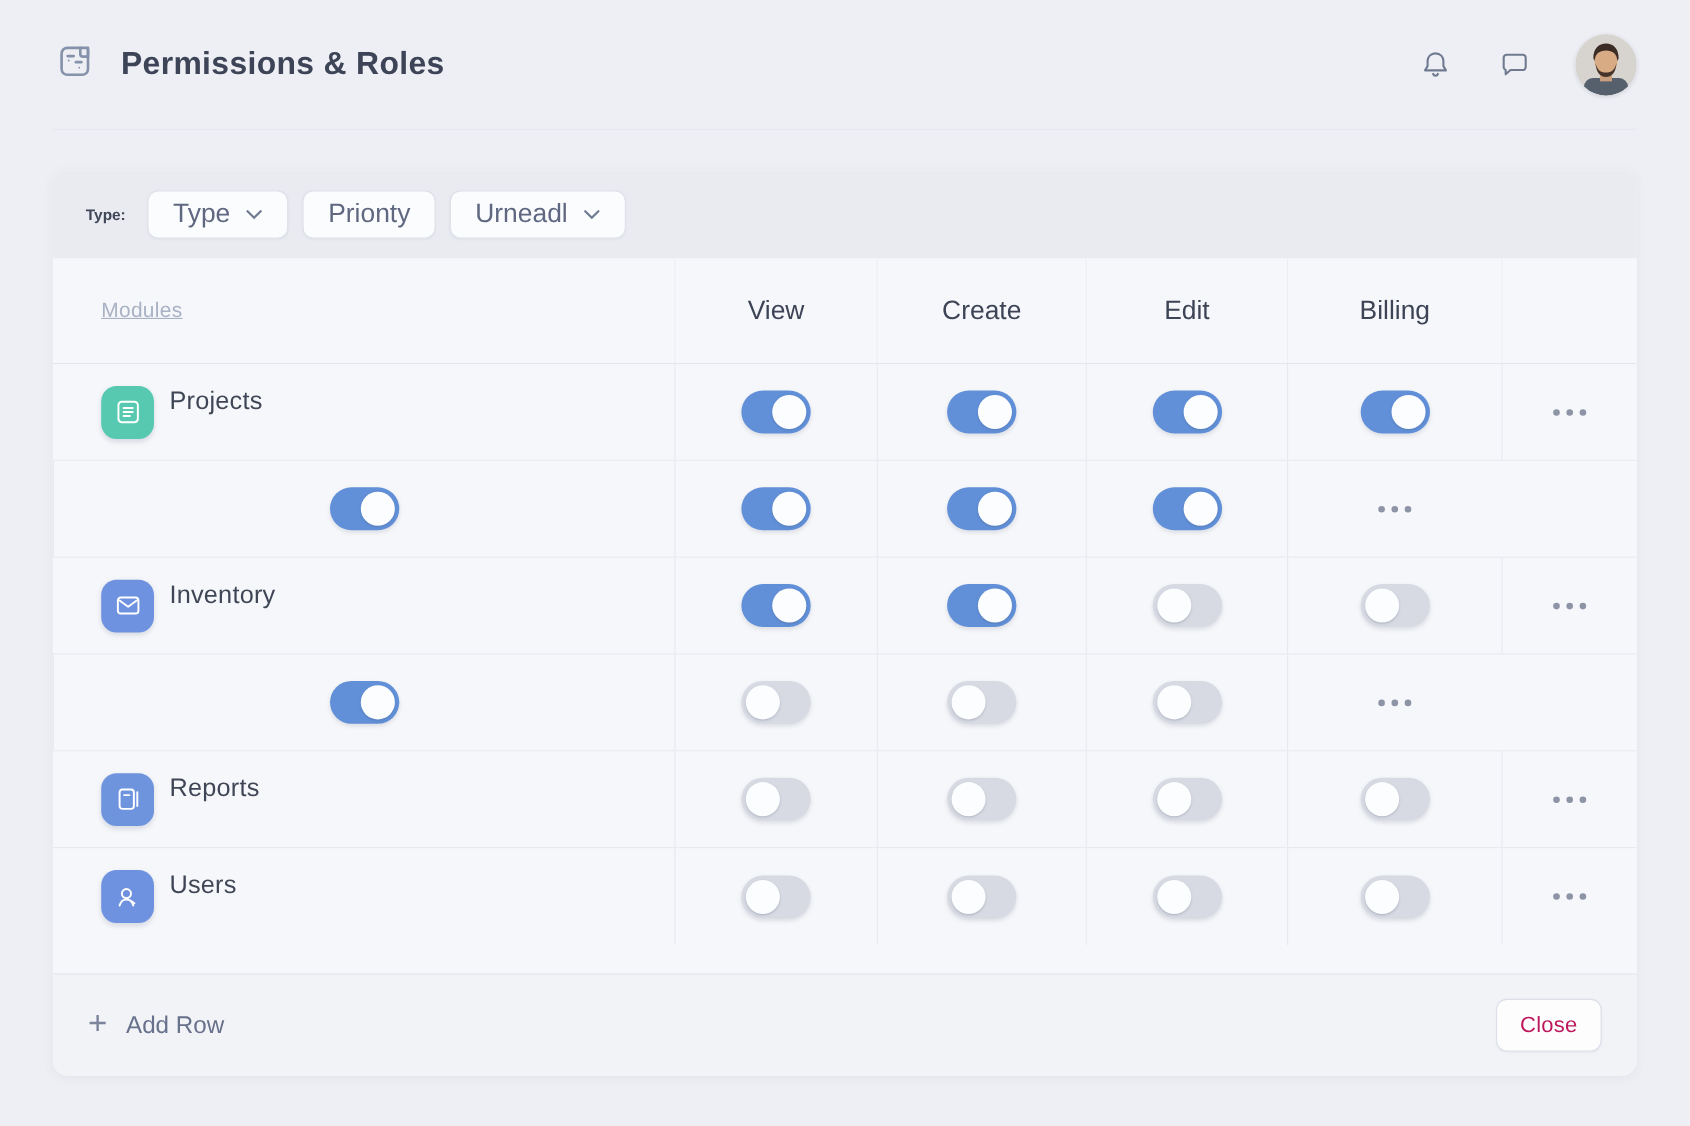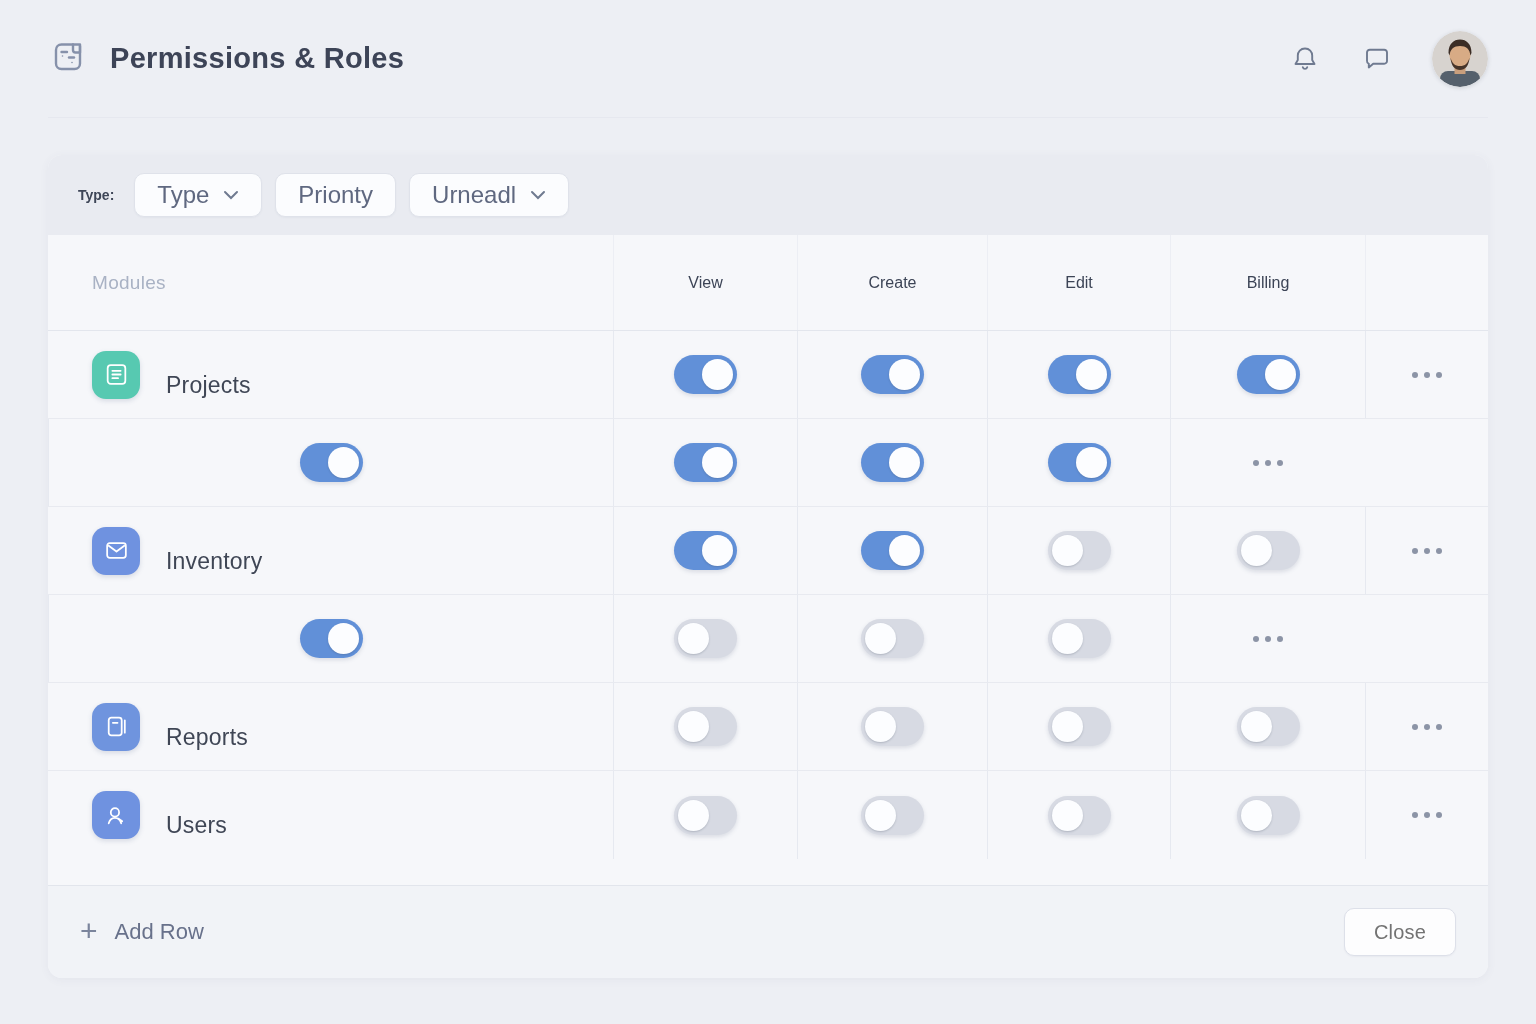--- a/index.html
+++ b/index.html
@@ -22,27 +22,27 @@
   .filter-band { height:80px; background:#e9ebf1; display:flex; align-items:center; padding:0 30px; gap:13px; flex:none; }
   .filter-label { font-size:14px; font-weight:700; color:#3e4658; margin-right:7px; }
   .chip { background:#fbfcfe; border:1px solid #dfe2ea; border-radius:10px; height:44px; padding:0 22px;
           display:flex; align-items:center; gap:14px; font-size:24px; color:#5f6880; cursor:pointer;
           box-shadow:0 1px 2px rgba(80,90,120,.05); }
 
   
   .table-wrap { flex:1; background:#f6f7fa; display:flex; flex-direction:column; }
   .grid-row { display:grid; grid-template-columns:565px 184px 190px 183px 195px 1fr; align-items:center; }
   .thead { height:96px; border-bottom:1px solid #e3e6ed; }
-  .th-modules { padding-left:44px; font-size:19px; color:#a9b2c4; letter-spacing:.3px; }
-  .th-perm { text-align:center; font-size:16px; color:#3c4456; }
+  .th-modules { padding-left:44px; font-size:19px; color:#a9b2c4; letter-spacing:.3px;text-decoration:underline; }
+  .th-perm { text-align:center; font-size:24px; color:#3c4456; }
   .cell-sep { border-left:1px solid #e6e9f0; height:100%; display:flex; align-items:center; justify-content:center; }
   .thead .cell-sep { border-left-color:#eceef4; }
   .trow { height:88px; border-bottom:1px solid #e8eaf0; }
   .trow:last-child { border-bottom:none; }
-  .module-cell { display:flex; align-items:flex-end; gap:26px; padding-left:44px; }
+  .module-cell { display:flex; align-items:flex-start; gap:14px; padding-left:44px; }
   .module-badge { width:48px; height:48px; border-radius:14px; display:flex; align-items:center; justify-content:center;
                   box-shadow:0 2px 5px rgba(70,90,130,.18); flex:none; }
   .module-label { font-size:23px; font-weight:500; color:#3f4655; letter-spacing:.2px; }
 
   
   .toggle { width:63px; height:39px; border-radius:20px; position:relative; cursor:pointer;
             box-shadow:0 2px 4px rgba(90,100,130,.18); }
   .toggle.on  { background:#6190d8; }
   .toggle.off { background:#d7dae3; }
   .knob { width:31px; height:31px; border-radius:50%; background:#fcfdff; position:absolute; top:4px;
@@ -55,21 +55,21 @@
   .dot { width:6px; height:6px; border-radius:50%; background:#8c94a6; }
 
   
   .card-footer { height:93px; flex:none; border-top:1px solid #e2e5ec; background:#f1f3f7;
                  display:flex; align-items:center; padding:0 32px; }
   .add-row { display:flex; align-items:center; gap:17px; color:#68718b; font-size:22px; cursor:pointer; }
   .plus-glyph { font-size:30px; font-weight:300; color:#7b849c; line-height:1; margin-top:-3px; }
   .footer-btns { margin-left:auto; display:flex; gap:14px; }
   .btn { height:48px; border-radius:10px; display:flex; align-items:center; justify-content:center;
          font-size:20px; cursor:pointer; letter-spacing:.2px; }
-  .btn-close { background:#fdfdfe; border:1px solid #dde0e9; color:#737373; width:112px;
+  .btn-close { background:#fdfdfe; border:1px solid #dde0e9; color:#be185d; width:96px;
                box-shadow:0 1px 2px rgba(80,90,120,.06); }
   .btn-save { background:#58bfa6; color:#fff; padding:0 26px; gap:14px; border:none;
               box-shadow:0 3px 8px rgba(60,160,135,.35); }
 </style>
 </head>
 <body>
 
 <div class="app-header">
   <div class="app-title-wrap">
     <span>

